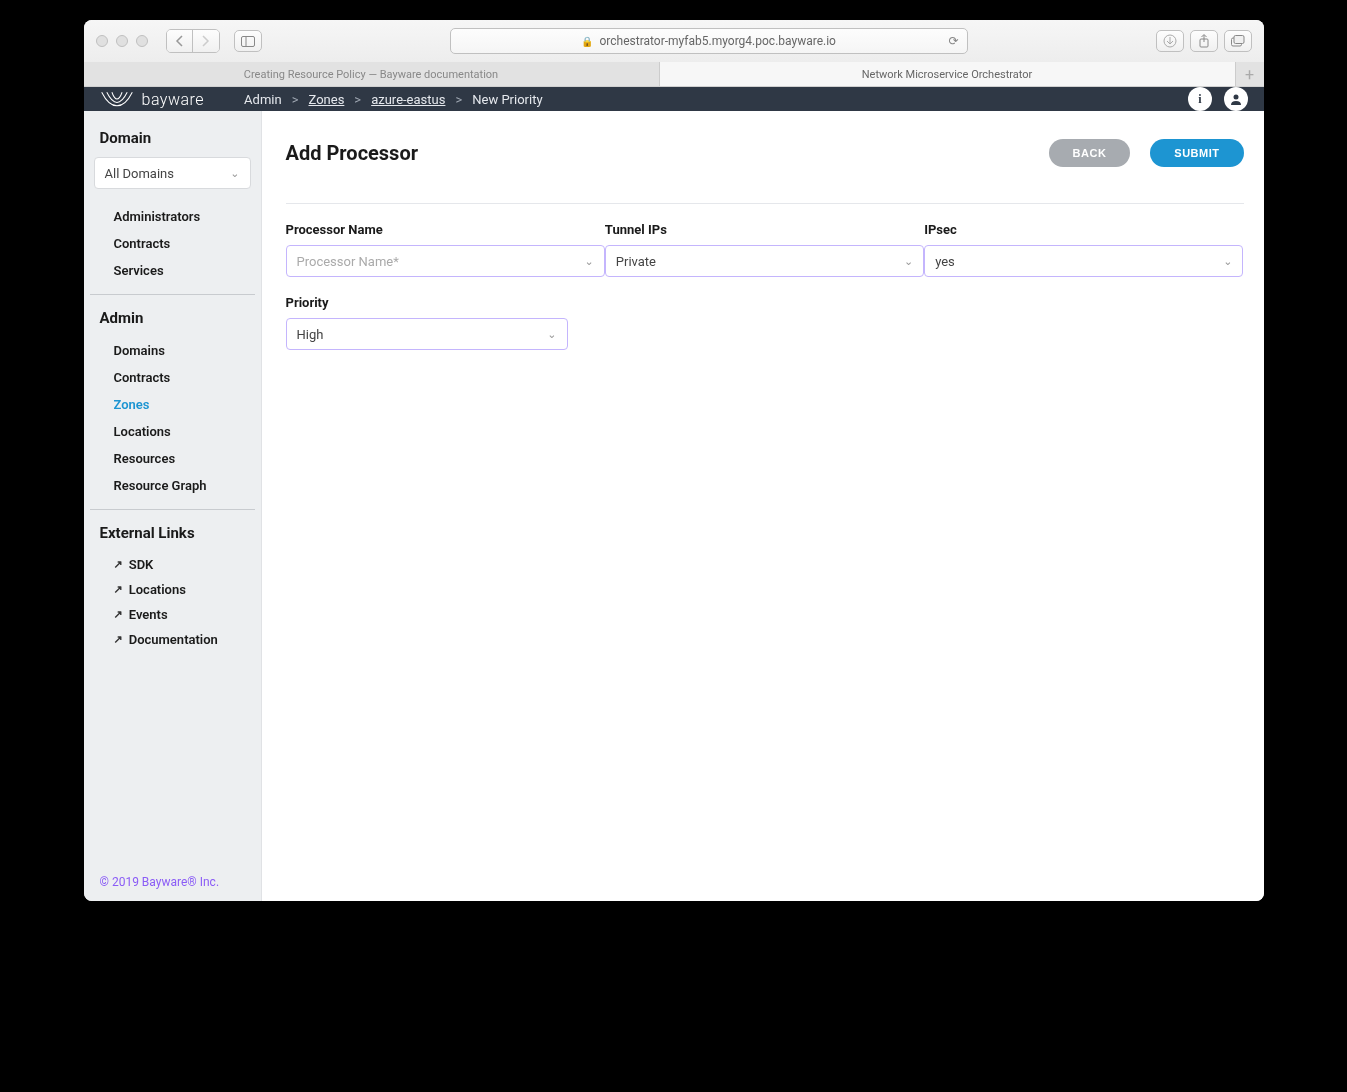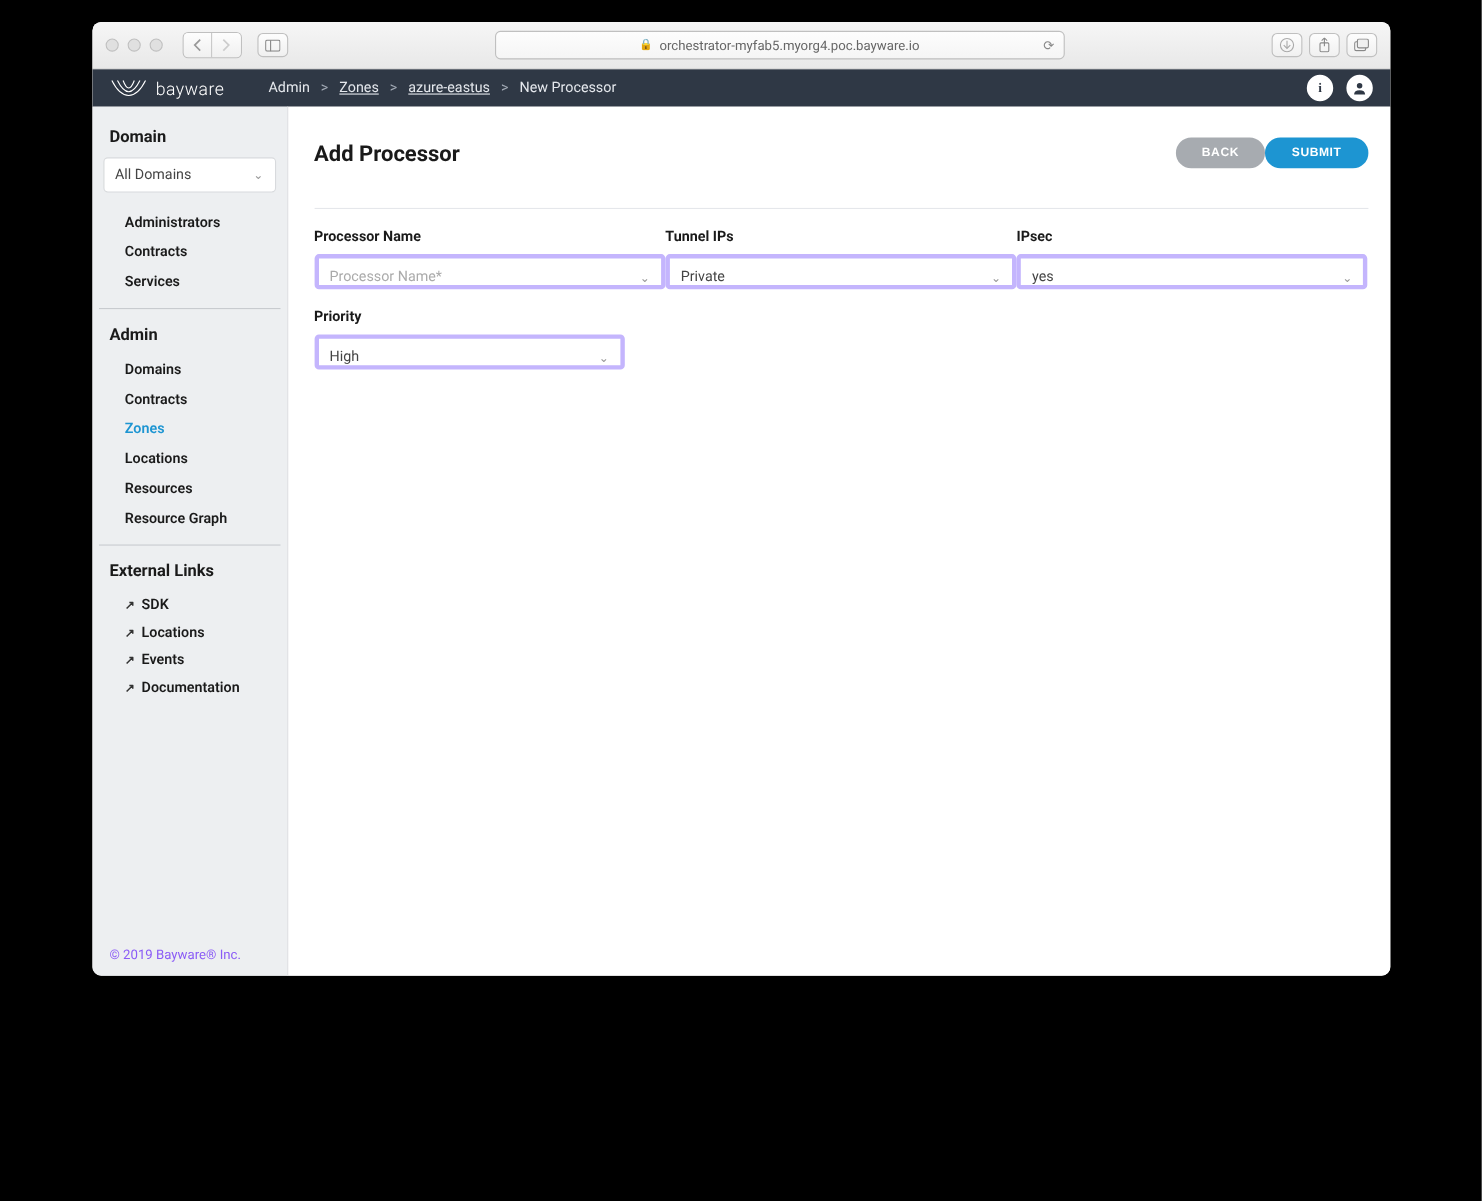--- a/index.html
+++ b/index.html
@@ -112,21 +112,21 @@
 .new-tab {
   width: 28px;
   display: flex; align-items: center; justify-content: center;
   color: #aaa;
   font-size: 16px;
   background: #e2e2e2;
 }
 
 .app-header {
   background: #2f3845;
-  height: 34px;
+  height: 24px;
   display: flex;
   align-items: center;
   padding: 0 16px;
   gap: 40px;
 }
 .logo {
   display: flex;
   align-items: center;
   gap: 8px;
   color: #fff;
@@ -231,21 +231,21 @@
   justify-content: space-between;
   border-bottom: 1px solid #e5e7eb;
   padding-bottom: 36px;
   margin-bottom: 18px;
 }
 .page-title {
   font-size: 20px;
   font-weight: 700;
   color: #1a1a1a;
 }
-.btn-group { display: flex; gap: 0; }
+.btn-group { display: flex; gap: 20px; }
 .btn {
   height: 28px;
   padding: 0 24px;
   border-radius: 14px;
   border: none;
   font-size: 11px;
   font-weight: 700;
   letter-spacing: 0.5px;
   cursor: pointer;
   display: flex; align-items: center; justify-content: center;
@@ -262,24 +262,24 @@
 }
 .form-field.narrow { flex: 0 0 282px; }
 .field-label {
   font-size: 13px;
   font-weight: 700;
   color: #1a1a1a;
   margin-bottom: 8px;
 }
 .field-control {
   height: 32px;
-  border: 4px solid #c4b5fd;
+  border: 1px solid #c4b5fd;
   border-radius: 4px;
   display: flex;
-  align-items: flex-end;
+  align-items: center;
   justify-content: space-between;
   padding: 0 10px;
   font-size: 13px;
   color: #444;
   background: #fff;
 }
 .field-control .placeholder { color: #aaa; }
 .field-control .chev { color: #999; font-size: 11px; }
 </style>
 </head>
@@ -330,38 +330,43 @@
               <path d="M6 8 L6 1 M3.5 3 L6 0.5 L8.5 3" stroke="#888" fill="none"></path>
             </svg>
         </div>
         <div class="toolbar-btn">
           <svg width="14" height="12" viewBox="0 0 14 12">
               <rect x="0.5" y="3" width="10" height="8" rx="1.5" stroke="#888" fill="none"></rect>
               <rect x="3" y="0.5" width="10" height="8" rx="1.5" stroke="#888" fill="#f0f0f0"></rect>
             </svg>
         </div>
       </div>
+    </div>
+    <div class="chrome-tabs">
+      <div class="chrome-tab">Creating Resource Policy — Bayware documentation</div>
+      <div class="chrome-tab active">Network Microservice Orchestrator</div>
+      <div class="new-tab">+</div>
     </div>
   </div>
 
   <div class="app-header">
     <div class="logo">
       <svg viewBox="0 0 40 24">
         <path d="M2 4 Q10 20 20 20 Q30 20 38 4 M8 4 Q14 16 20 16 Q26 16 32 4 M14 4 Q17 12 20 12 Q23 12 26 4" stroke="#fff" stroke-width="1.2" fill="none"></path>
       </svg>
       <span>bayware</span>
     </div>
     <div class="breadcrumb">
       <span class="crumb">Admin</span>
       <span class="sep">&gt;</span>
       <span class="crumb link">Zones</span>
       <span class="sep">&gt;</span>
       <span class="crumb link">azure-eastus</span>
       <span class="sep">&gt;</span>
-      <span class="crumb">New Processor</span>
+      <span class="crumb">New Priority</span>
     </div>
     <div class="header-right">
       <div class="header-icon">
         <svg width="16" height="16" viewBox="0 0 16 16">
             <circle cx="8" cy="8" r="8" fill="#fff"></circle>
             <text x="8" y="12" text-anchor="middle" font-size="12" font-weight="bold" fill="#2f3845" font-family="Georgia">i</text>
           </svg>
       </div>
       <div class="header-icon">
         <svg width="16" height="16" viewBox="0 0 16 16">

